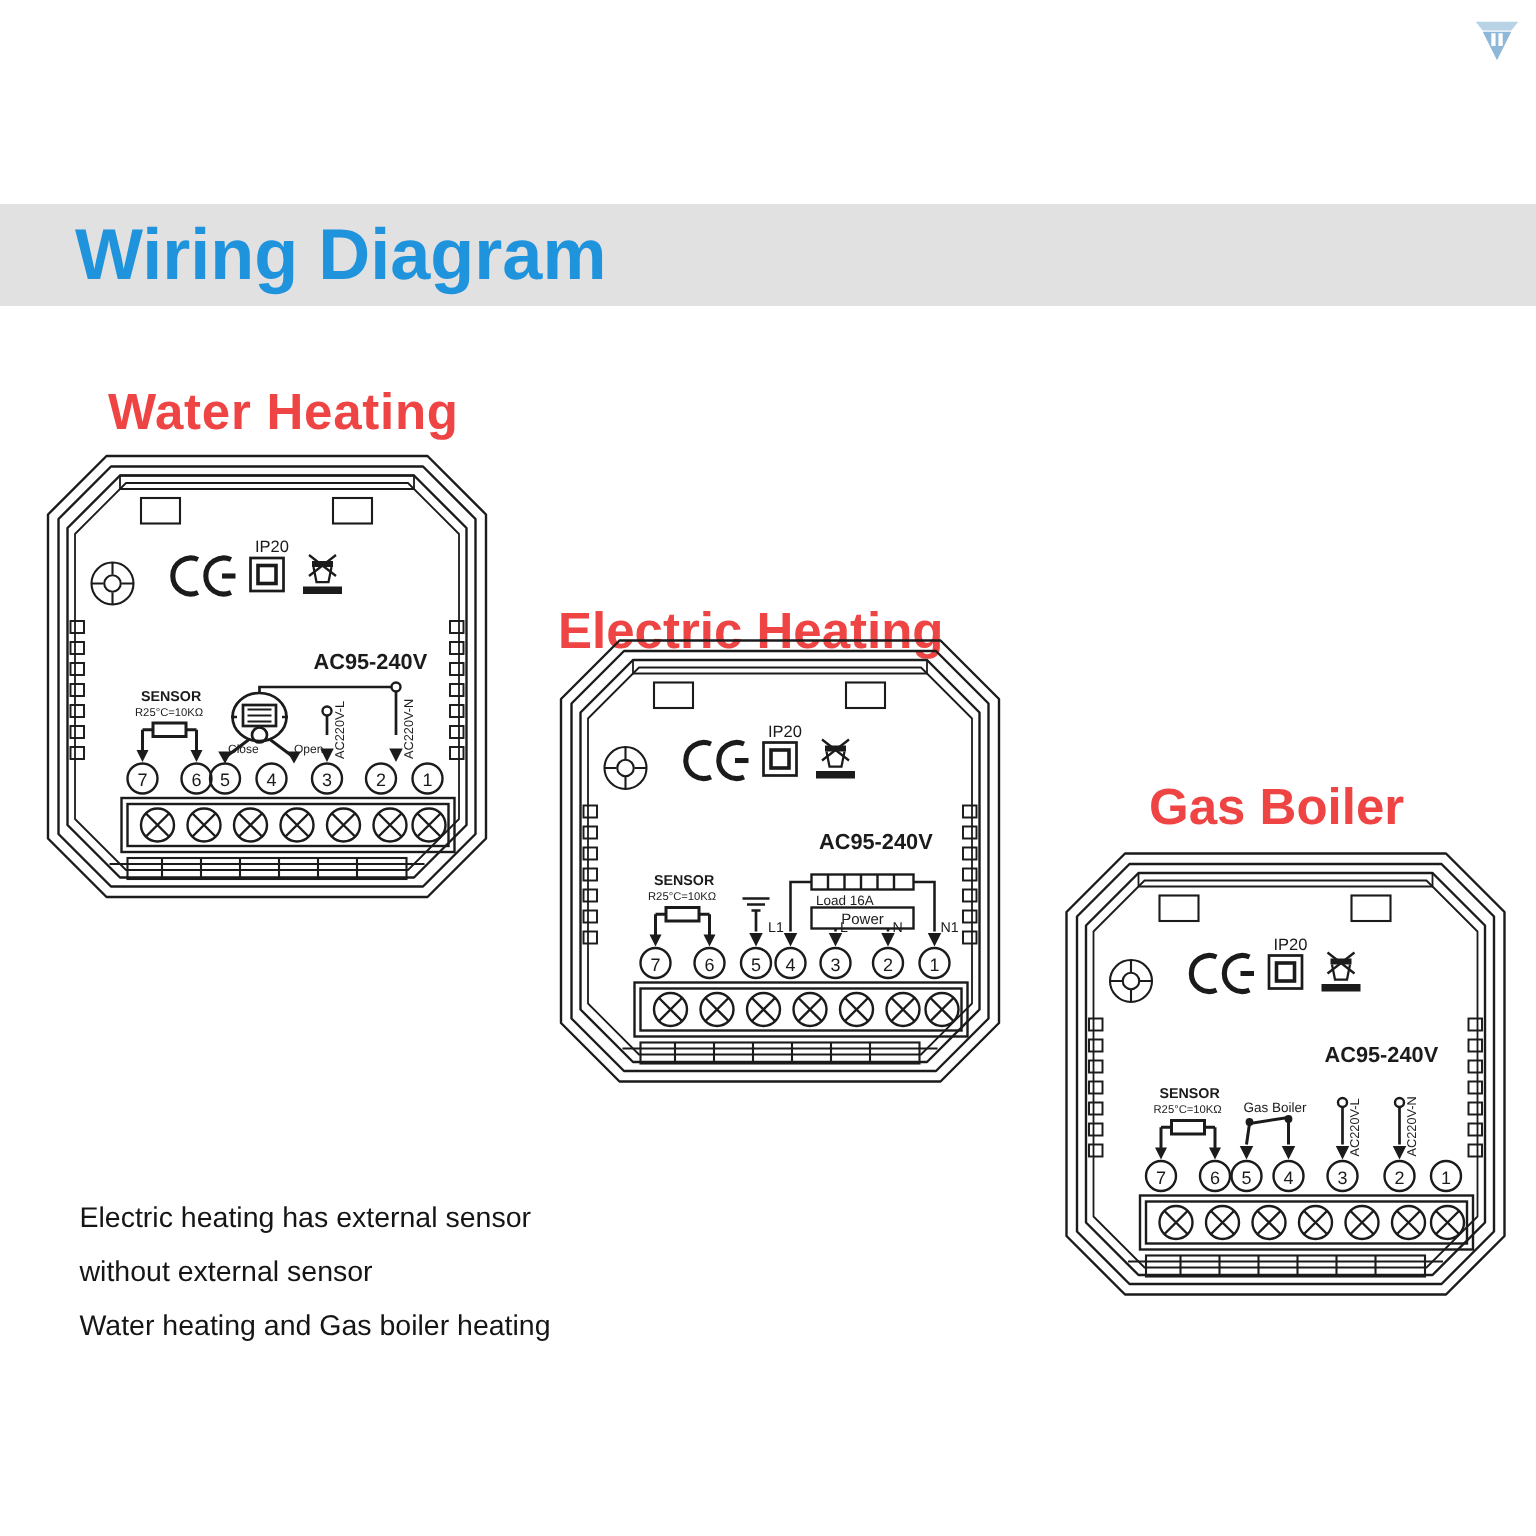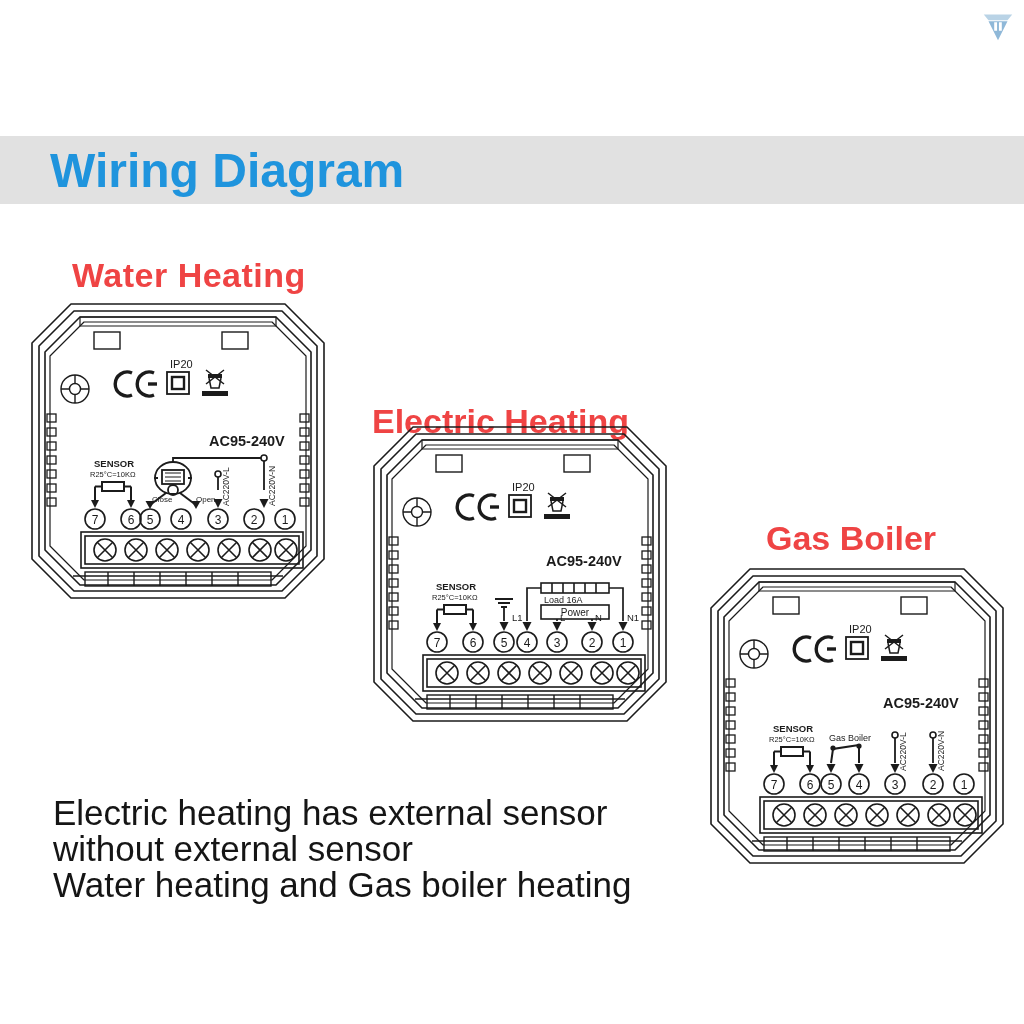--- a/index.html
+++ b/index.html
@@ -36,21 +36,21 @@
     position:absolute;
     font-size:34px;color:#ef4444;font-weight:700;white-space:nowrap;
   }
   #t-water{left:72px;top:256px;letter-spacing:.5px;}
   #t-electric{left:372px;top:373px;margin-top:29px;}
   #t-gas{left:766px;top:519px;}
 
   
   .notes{
     position:absolute;left:53px;top:795px;
-    font-size:35px;line-height:36px;color:#151515;
+    font-size:19px;line-height:36px;color:#151515;
   }
   .notes div{white-space:nowrap;}
 
   
   .device{position:absolute;}
   #dev-water{left:28px;top:300px;width:300px;height:302px;}
   #dev-electric{left:370px;top:423px;width:300px;height:302px;}
   #dev-gas{left:707px;top:565px;width:300px;height:302px;}
   .device svg{display:block;width:100%;height:100%;}
 </style>

